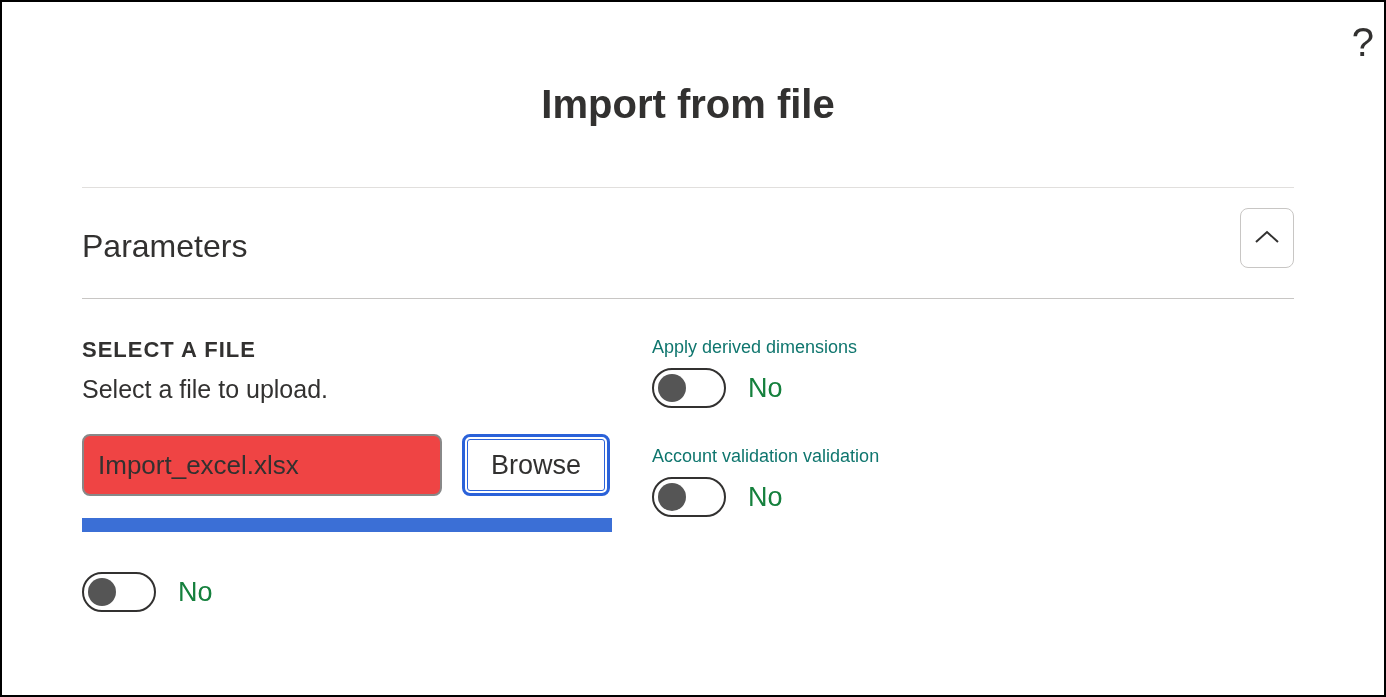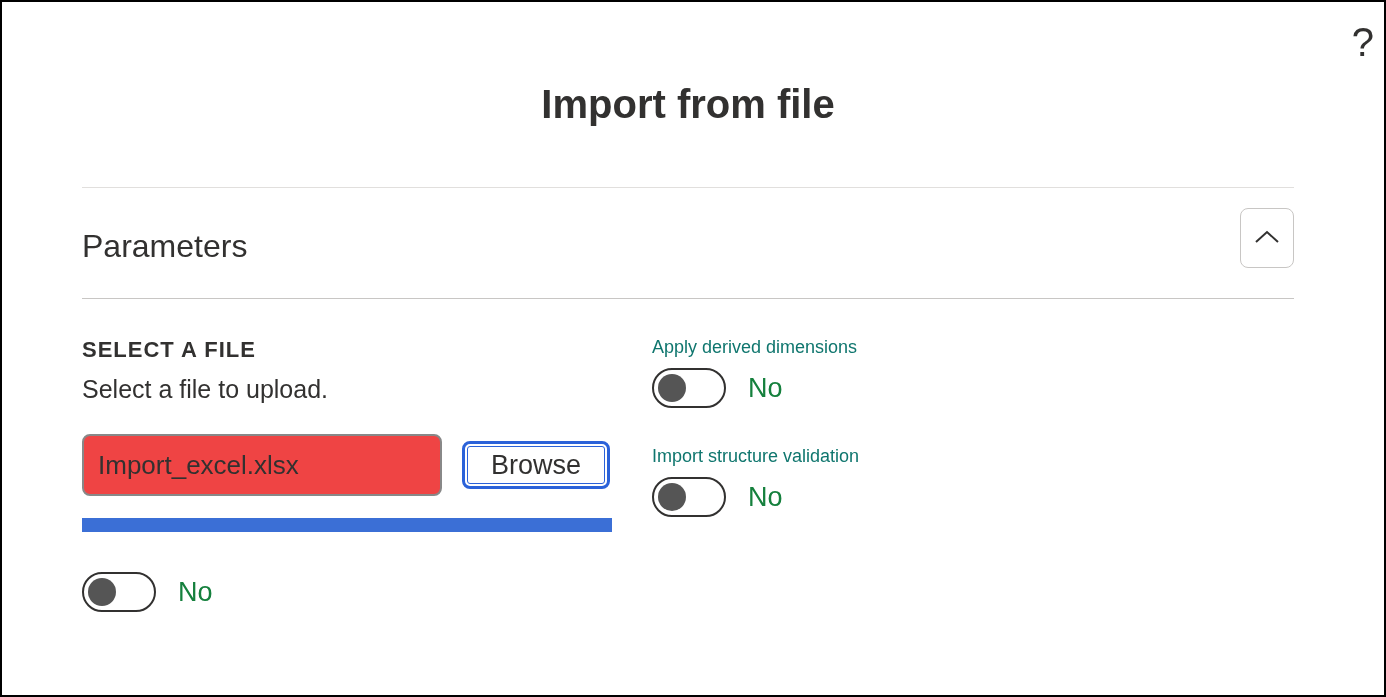--- a/index.html
+++ b/index.html
@@ -106,21 +106,21 @@
     height: 62px;
     border: 2px solid #888;
     border-radius: 8px;
     background: #ef4444;
     font-size: 26px;
     padding: 0 14px;
     color: #323130;
     font-family: inherit;
   }
   .browse-btn {
-    height: 48px;
+    height: 62px;
     padding: 0 26px;
     border: 3px solid #2b62d9;
     border-radius: 8px;
     background: #fff;
     font-size: 27px;
     font-weight: 400;
     color: #323130;
     cursor: pointer;
     font-family: inherit;
     outline: 1px solid #2b62d9;
@@ -212,21 +212,21 @@
           <span class="toggle-label">Apply derived dimensions</span>
           <div class="toggle-row">
             <div class="toggle">
               <div class="toggle-knob"></div>
             </div>
             <span class="toggle-value">No</span>
           </div>
         </div>
 
         <div class="toggle-field">
-          <span class="toggle-label">Import structure validation</span>
+          <span class="toggle-label">Account validation validation</span>
           <div class="toggle-row">
             <div class="toggle">
               <div class="toggle-knob"></div>
             </div>
             <span class="toggle-value">No</span>
           </div>
         </div>
       </div>
     </div>
   </div>

